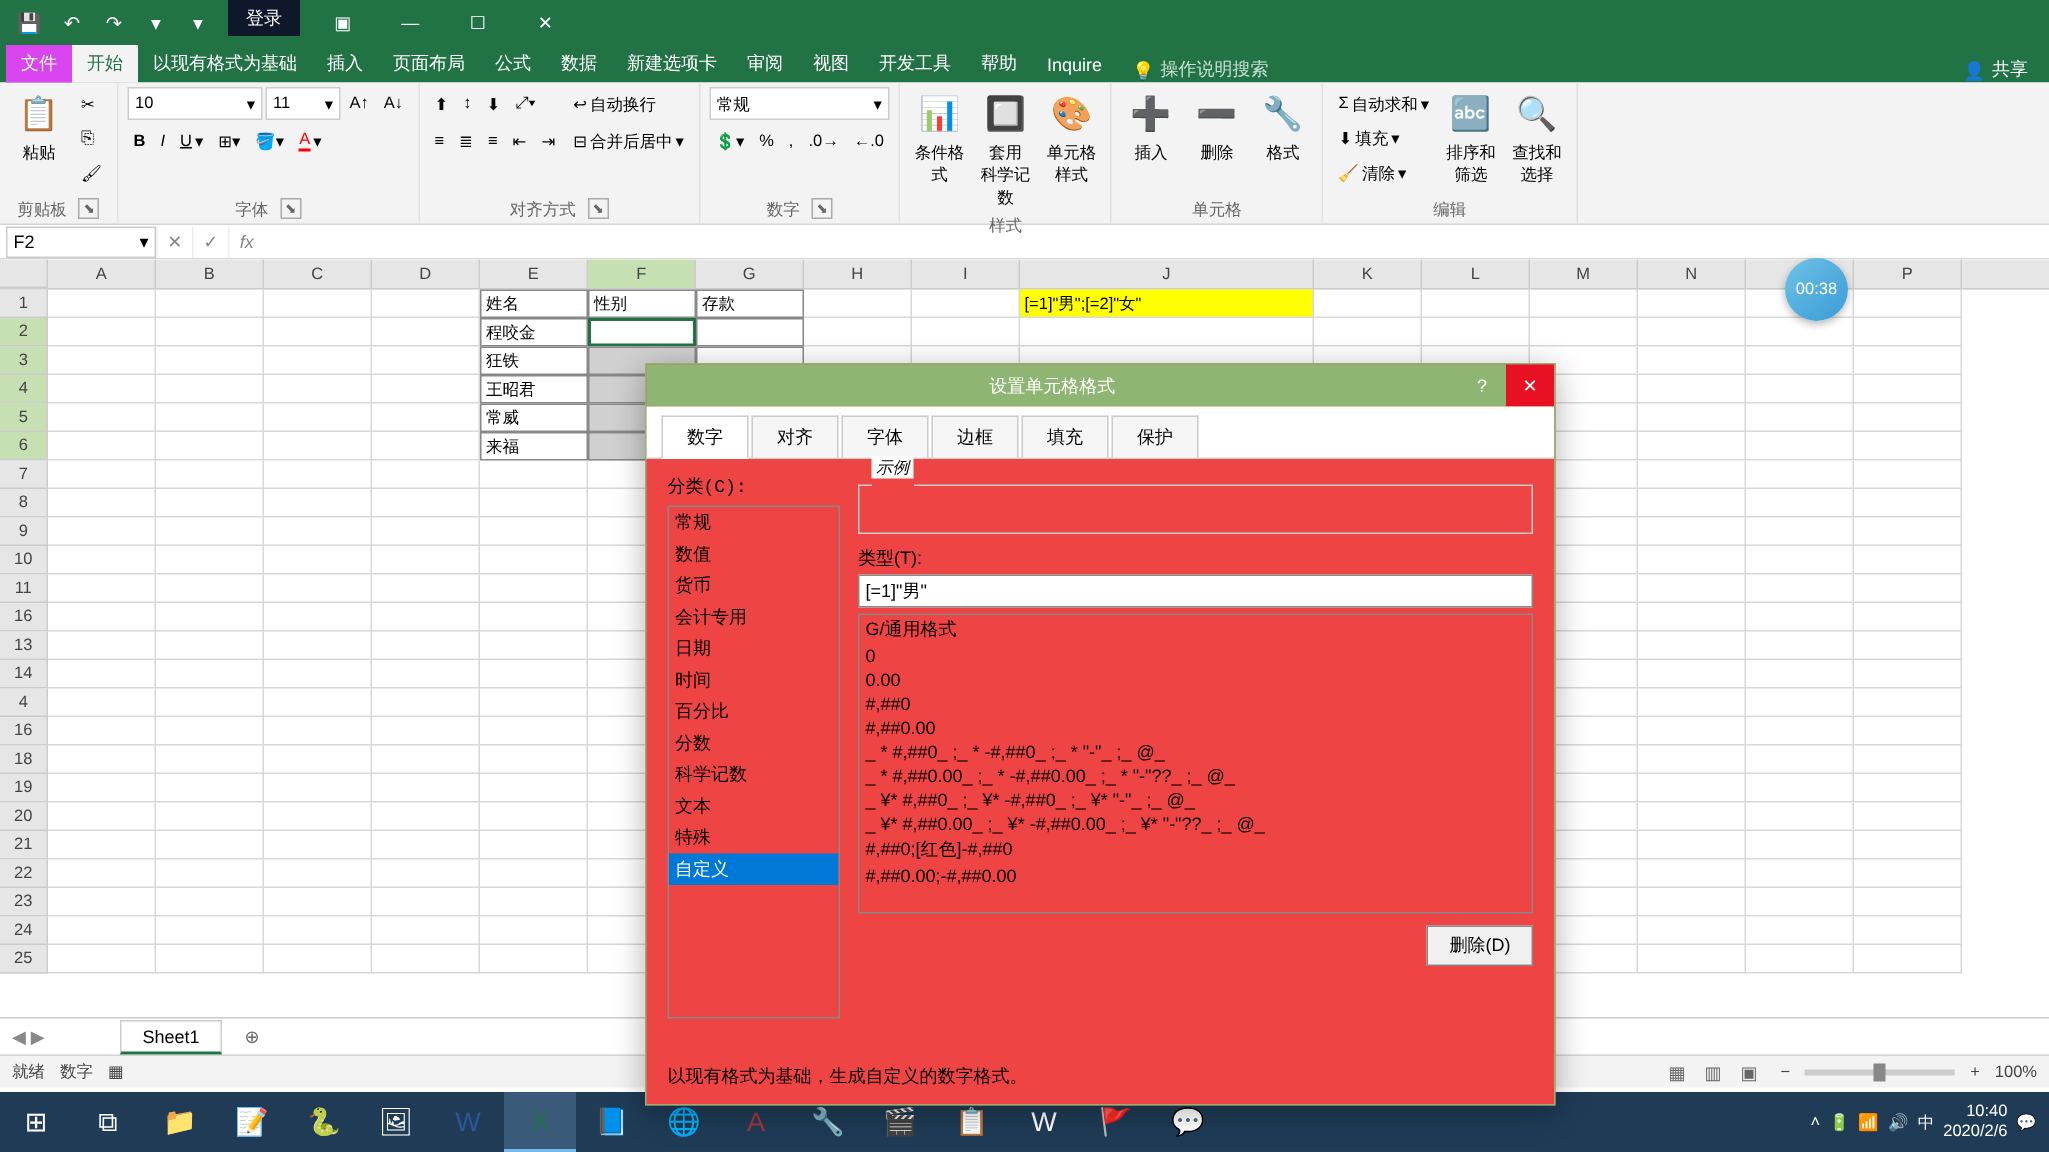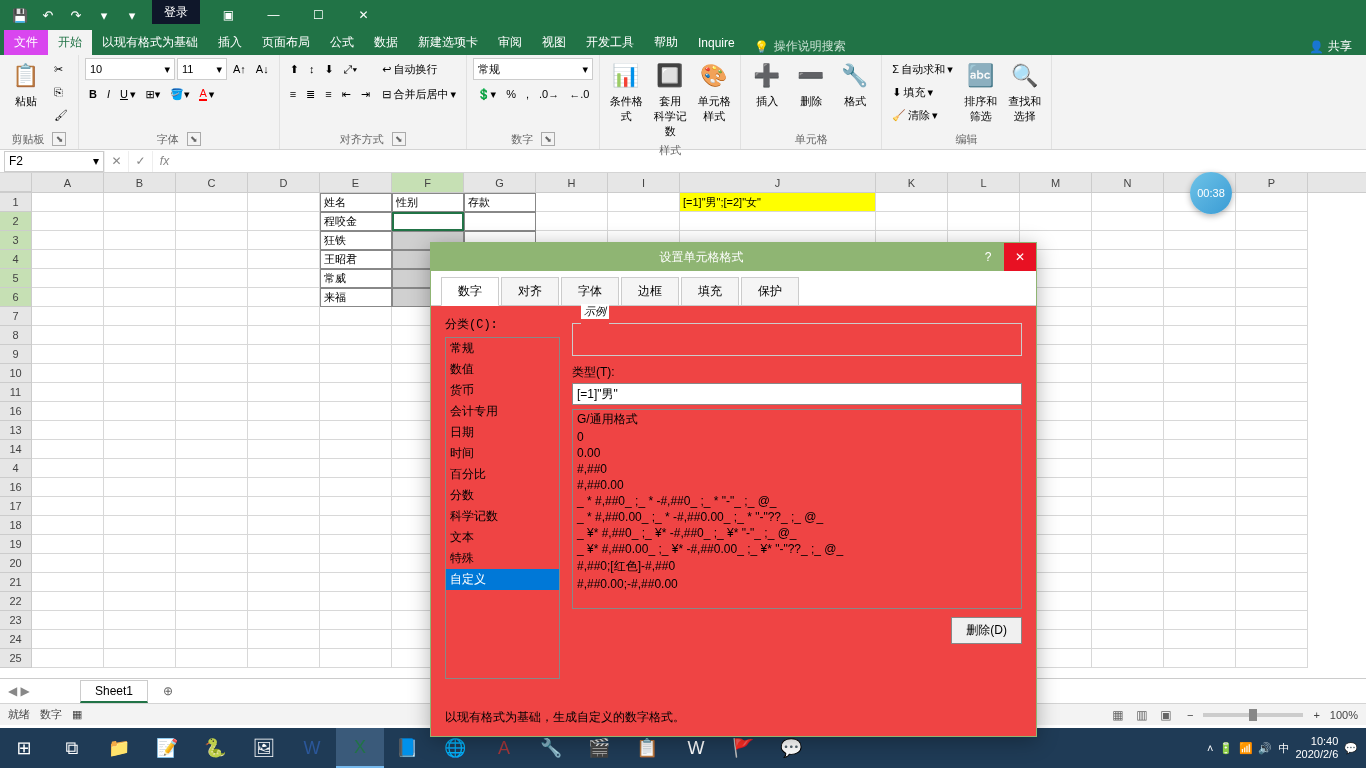--- a/index.html
+++ b/index.html
@@ -645,39 +645,20 @@
         <div class="cell" style="width: 196px;"></div>
         <div class="cell"></div>
         <div class="cell"></div>
         <div class="cell"></div>
         <div class="cell"></div>
         <div class="cell"></div>
         <div class="cell"></div>
       </div>
       <div class="row">
         <div class="row-h">16</div>
-        <div class="cell"></div>
-        <div class="cell"></div>
-        <div class="cell"></div>
-        <div class="cell"></div>
-        <div class="cell"></div>
-        <div class="cell"></div>
-        <div class="cell"></div>
-        <div class="cell"></div>
-        <div class="cell"></div>
-        <div class="cell" style="width: 196px;"></div>
-        <div class="cell"></div>
-        <div class="cell"></div>
-        <div class="cell"></div>
-        <div class="cell"></div>
-        <div class="cell"></div>
-        <div class="cell"></div>
-      </div>
-      <div class="row">
-        <div class="row-h">17</div>
         <div class="cell"></div>
         <div class="cell"></div>
         <div class="cell"></div>
         <div class="cell"></div>
         <div class="cell"></div>
         <div class="cell"></div>
         <div class="cell"></div>
         <div class="cell"></div>
         <div class="cell"></div>
         <div class="cell" style="width: 196px;"></div>

